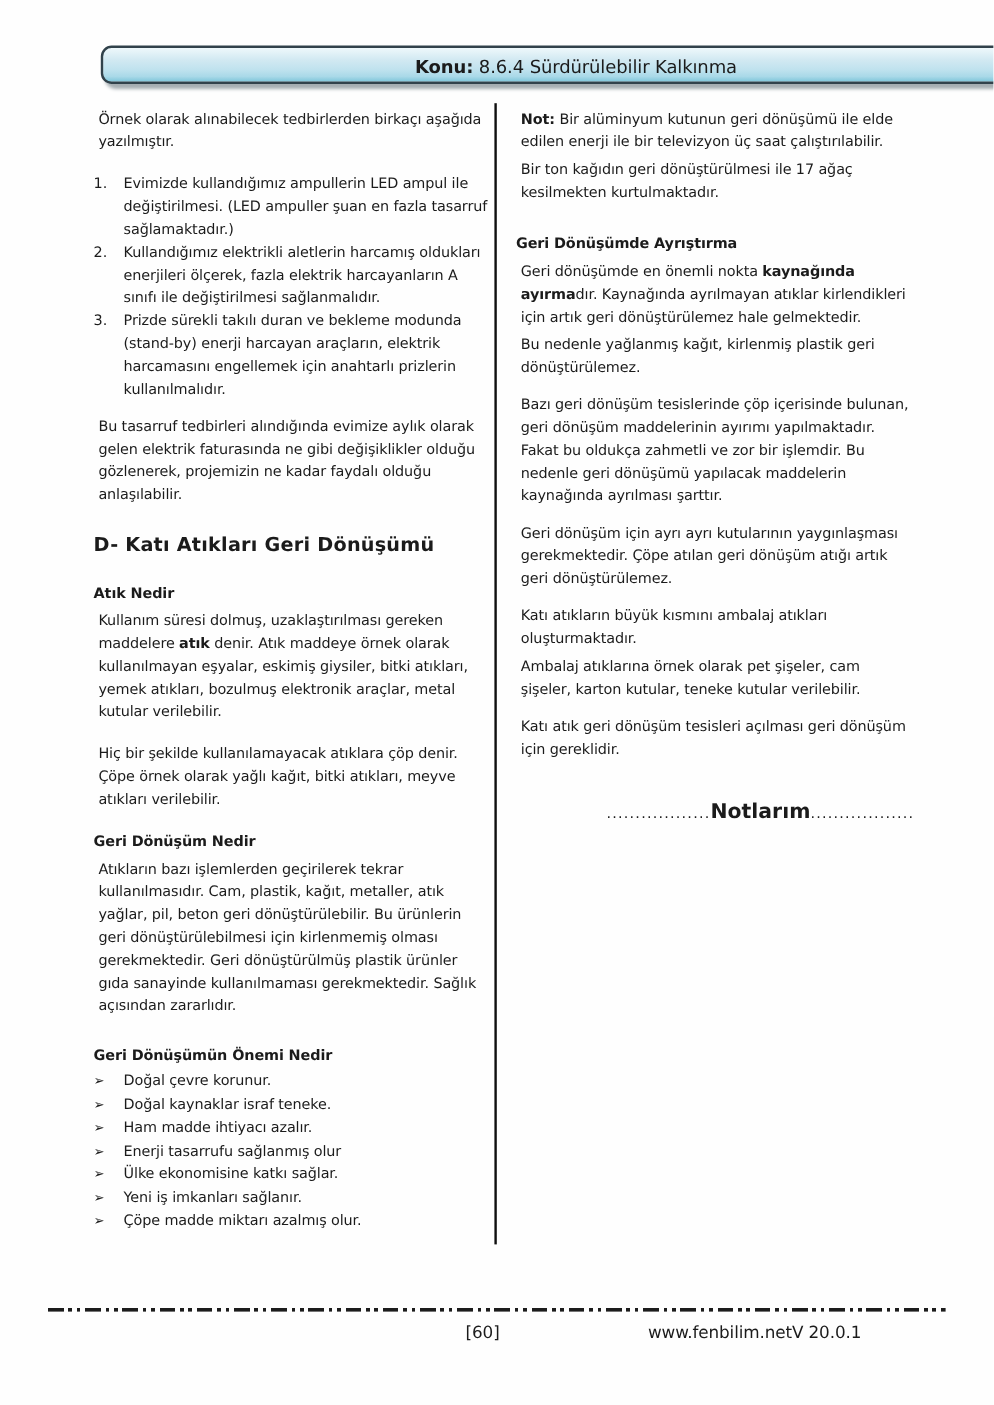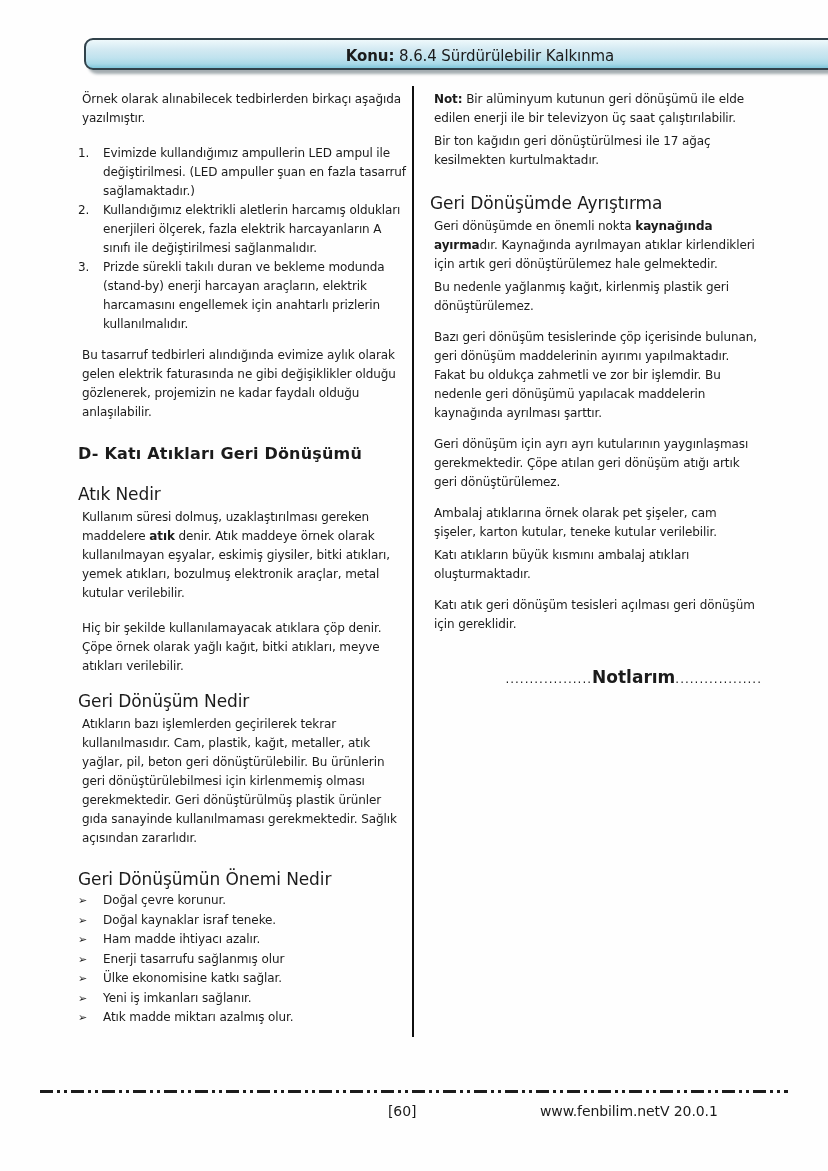--- a/index.html
+++ b/index.html
@@ -21,21 +21,21 @@
   
   .col{position:absolute;top:86px;}
   .col-left{left:78px;width:330px;}
   .col-right{left:430px;width:332px;}
   .divider{position:absolute;left:412px;top:86px;width:2px;height:951px;background:#0f0f0f;}
   p{margin:4px;}
   .mb-s{margin-bottom:12px;}
   .mb-m{margin-bottom:16px;}
   .mb-l{margin-bottom:22px;}
   .mb-xl{margin-bottom:34px;}
-  .h-sec{font-weight:normal;font-size:17px;margin:0 0 2px 0;}
+  .h-sec{font-weight:bold;font-size:12px;margin:0 0 2px 0;}
   .h-big{font-weight:bold;font-size:16px;margin:0 0 22px 0;letter-spacing:0.2px;}
   
   .nli{display:flex;}
   .nli-num{flex:0 0 25px;}
   .nli-text{flex:1;}
   
   .bli{display:flex;line-height:19.5px;}
   .bli-glyph{flex:0 0 25px;font-size:11px;}
   .bli-text{flex:1;}
   
@@ -114,21 +114,21 @@
       <div class="bli">
           <span class="bli-glyph">➢</span>
           <span class="bli-text">Ülke ekonomisine katkı sağlar.</span>
         </div>
       <div class="bli">
           <span class="bli-glyph">➢</span>
           <span class="bli-text">Yeni iş imkanları sağlanır.</span>
         </div>
       <div class="bli">
           <span class="bli-glyph">➢</span>
-          <span class="bli-text">Atık madde miktarı azalmış olur.</span>
+          <span class="bli-text">Çöpe madde miktarı azalmış olur.</span>
         </div>
     </div>
   </div>
 
   <div class="col col-right">
     <div style="margin-bottom:24px;">
       <p><b>Not:</b><span> Bir alüminyum kutunun geri dönüşümü ile elde edilen enerji ile bir televizyon üç saat çalıştırılabilir.</span></p>
       <p>Bir ton kağıdın geri dönüştürülmesi ile 17 ağaç kesilmekten kurtulmaktadır.</p>
     </div>
 
@@ -136,22 +136,22 @@
     <div class="mb-s">
       <p><span>Geri dönüşümde en önemli nokta </span><b>kaynağında ayırma</b><span>dır. Kaynağında ayrılmayan atıklar kirlendikleri için artık geri dönüştürülemez hale gelmektedir.</span></p>
       <p>Bu nedenle yağlanmış kağıt, kirlenmiş plastik geri dönüştürülemez.</p>
     </div>
 
     <p class="mb-s">Bazı geri dönüşüm tesislerinde çöp içerisinde bulunan, geri dönüşüm maddelerinin ayırımı yapılmaktadır. Fakat bu oldukça zahmetli ve zor bir işlemdir. Bu nedenle geri dönüşümü yapılacak maddelerin kaynağında ayrılması şarttır.</p>
 
     <p class="mb-s">Geri dönüşüm için ayrı ayrı kutularının yaygınlaşması gerekmektedir. Çöpe atılan geri dönüşüm atığı artık geri dönüştürülemez.</p>
 
     <div class="mb-s">
+      <p>Katı atıkların büyük kısmını ambalaj atıkları oluşturmaktadır.</p>
       <p>Ambalaj atıklarına örnek olarak pet şişeler, cam şişeler, karton kutular, teneke kutular verilebilir.</p>
-      <p>Katı atıkların büyük kısmını ambalaj atıkları oluşturmaktadır.</p>
     </div>
 
     <p class="mb-xl">Katı atık geri dönüşüm tesisleri açılması geri dönüşüm için gereklidir.</p>
 
     <div class="notline">
       <span class="dots">..................</span><b>Notlarım</b><span class="dots">..................</span>
     </div>
   </div>
 
   <div class="footer-line"></div>

